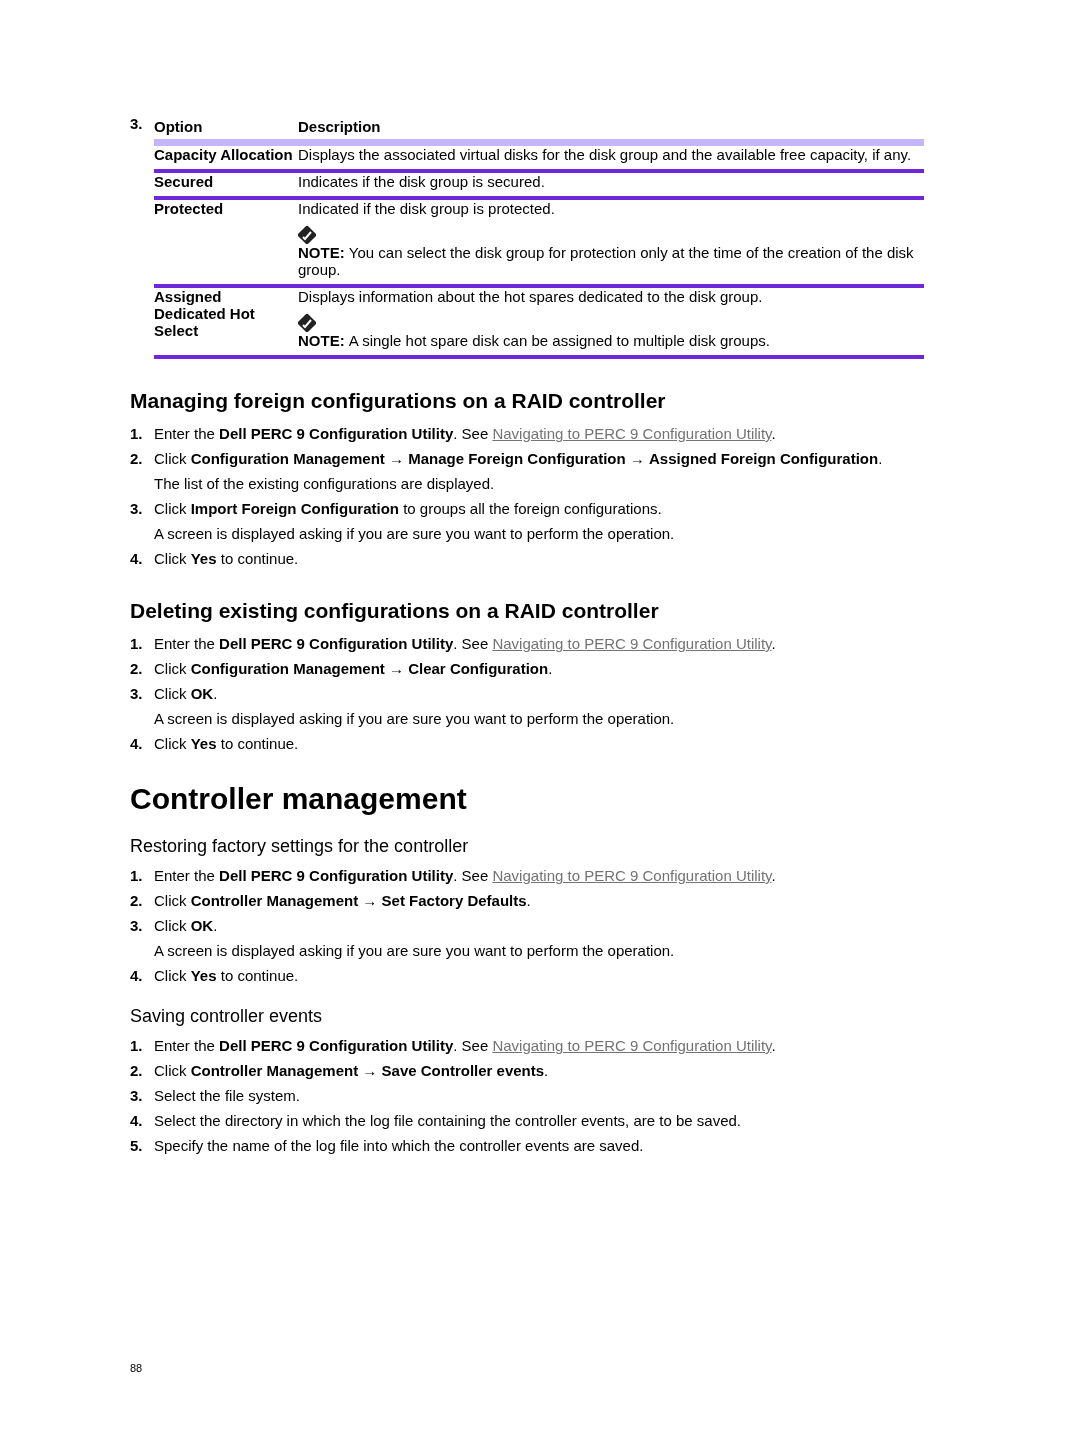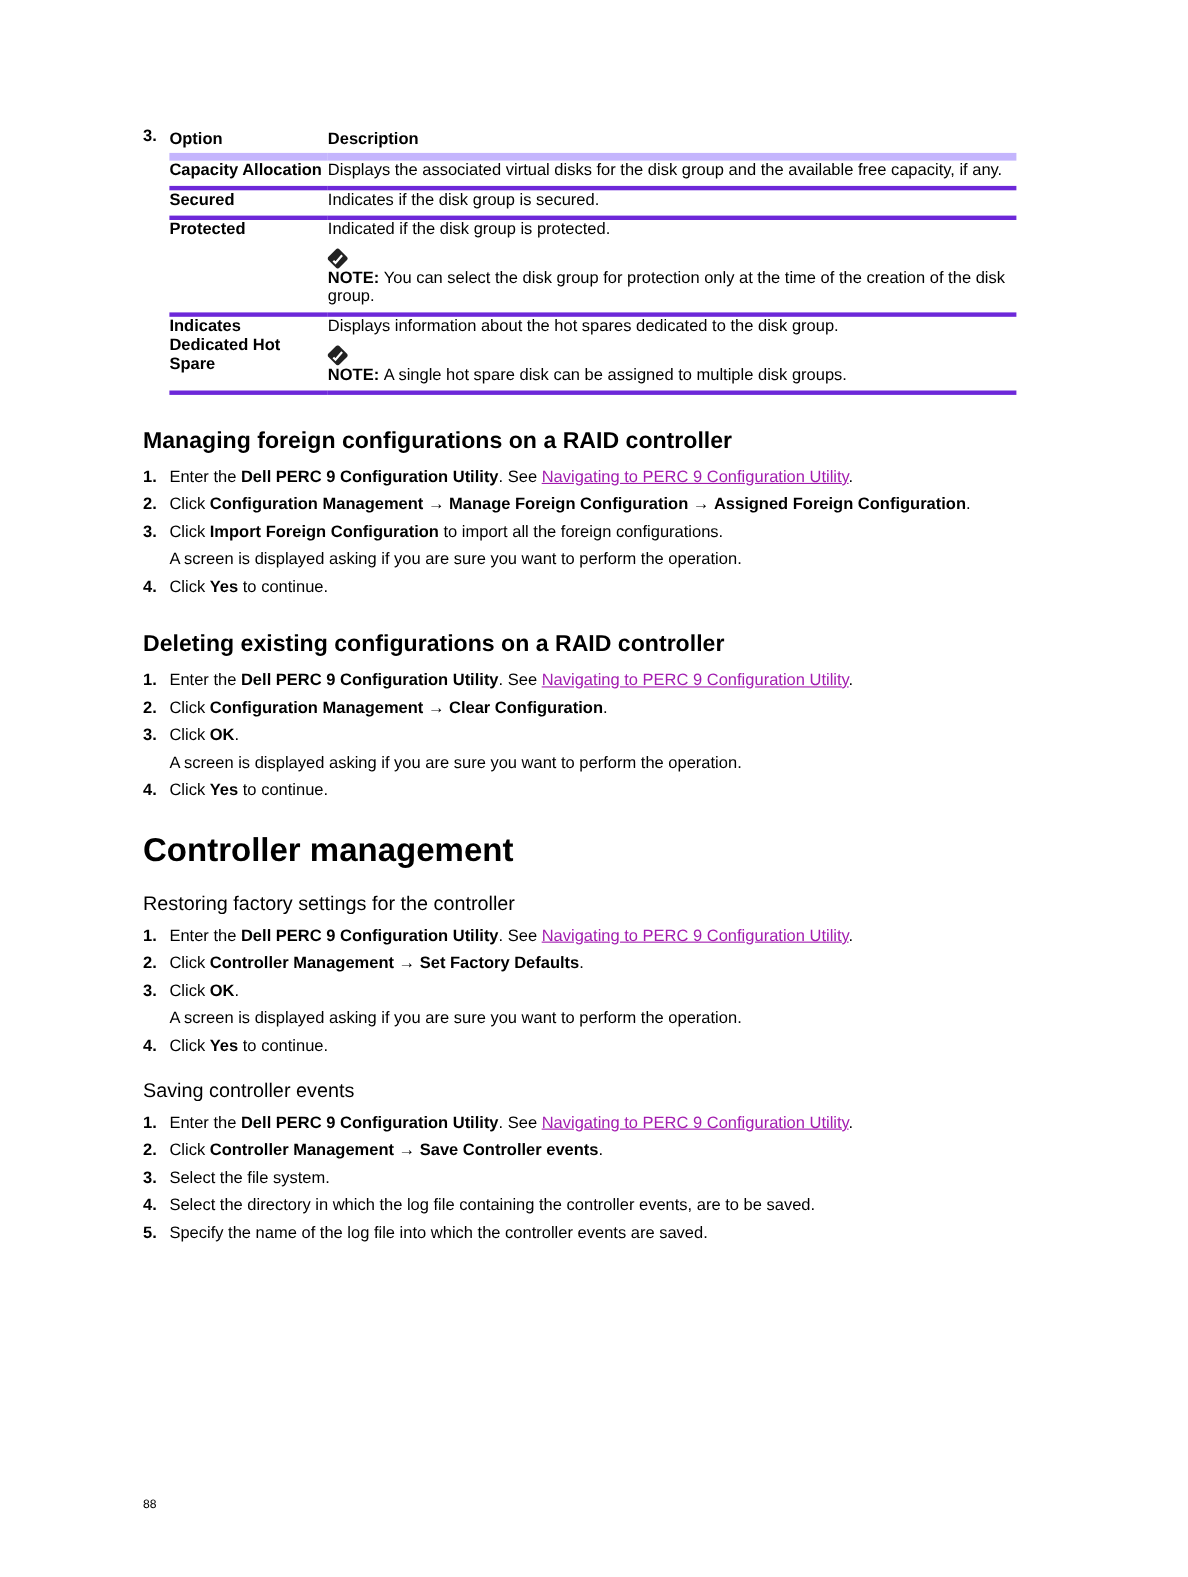--- a/index.html
+++ b/index.html
@@ -97,21 +97,21 @@
   .ol-steps > li .num {
     position: absolute;
     left: 0;
     top: 0;
     font-weight: bold;
   }
   .sub-text {
     margin: 4px 0 4px 0;
   }
   .link {
-    color: #a21caf;
+    color: #737373;
     text-decoration: underline;
   }
   .b { font-weight: bold; }
   .page-num {
     position: absolute;
     left: 130px;
     bottom: 60px;
     font-size: 11px;
   }
 </style>
@@ -151,21 +151,21 @@
                       <path d="M5 11 L7 13 L13 6" stroke="#fff" stroke-width="2" fill="none"></path>
                     </svg>
                 </span>
                 <span>
                   <span class="b">NOTE: </span><span>You can select the disk group for protection only at the time of the creation of the disk group.</span>
                 </span>
               </div>
             </td>
           </tr>
           <tr>
-            <td class="opt">Indicates Dedicated Hot Spare</td>
+            <td class="opt">Assigned Dedicated Hot Select</td>
             <td>
               <span>Displays information about the hot spares dedicated to the disk group.</span>
               <div class="note-row">
                 <span class="note-icon">
                   <svg viewBox="0 0 18 18" width="18" height="18">
                       <polygon points="2,2 16,2 16,16 2,16" transform="rotate(45 9 9)" fill="#222"></polygon>
                       <path d="M5 11 L7 13 L13 6" stroke="#fff" stroke-width="2" fill="none"></path>
                     </svg>
                 </span>
                 <span>
@@ -176,22 +176,22 @@
           </tr>
         </tbody>
       </table>
     </li>
   </ol>
 
   <h3>Managing foreign configurations on a RAID controller</h3>
   <ol class="ol-steps">
     <li><span class="num">1.</span><span>Enter the </span><span class="b">Dell PERC 9 Configuration Utility</span><span>. See </span><span class="link">Navigating to PERC 9 Configuration Utility</span><span>.</span></li>
     <li><span class="num">2.</span><span>Click </span><span class="b">Configuration Management</span><span> → </span><span class="b">Manage Foreign Configuration</span><span> → </span><span class="b">Assigned Foreign Configuration</span><span>.</span>
-      </li>
-    <li><span class="num">3.</span><span>Click </span><span class="b">Import Foreign Configuration</span><span> to import all the foreign configurations.</span>
+      <div class="sub-text">The list of the existing configurations are displayed.</div></li>
+    <li><span class="num">3.</span><span>Click </span><span class="b">Import Foreign Configuration</span><span> to groups all the foreign configurations.</span>
       <div class="sub-text">A screen is displayed asking if you are sure you want to perform the operation.</div></li>
     <li><span class="num">4.</span><span>Click </span><span class="b">Yes</span><span> to continue.</span></li>
   </ol>
 
   <h3>Deleting existing configurations on a RAID controller</h3>
   <ol class="ol-steps">
     <li><span class="num">1.</span><span>Enter the </span><span class="b">Dell PERC 9 Configuration Utility</span><span>. See </span><span class="link">Navigating to PERC 9 Configuration Utility</span><span>.</span></li>
     <li><span class="num">2.</span><span>Click </span><span class="b">Configuration Management</span><span> → </span><span class="b">Clear Configuration</span><span>.</span></li>
     <li><span class="num">3.</span><span>Click </span><span class="b">OK</span><span>.</span>
       <div class="sub-text">A screen is displayed asking if you are sure you want to perform the operation.</div></li>

